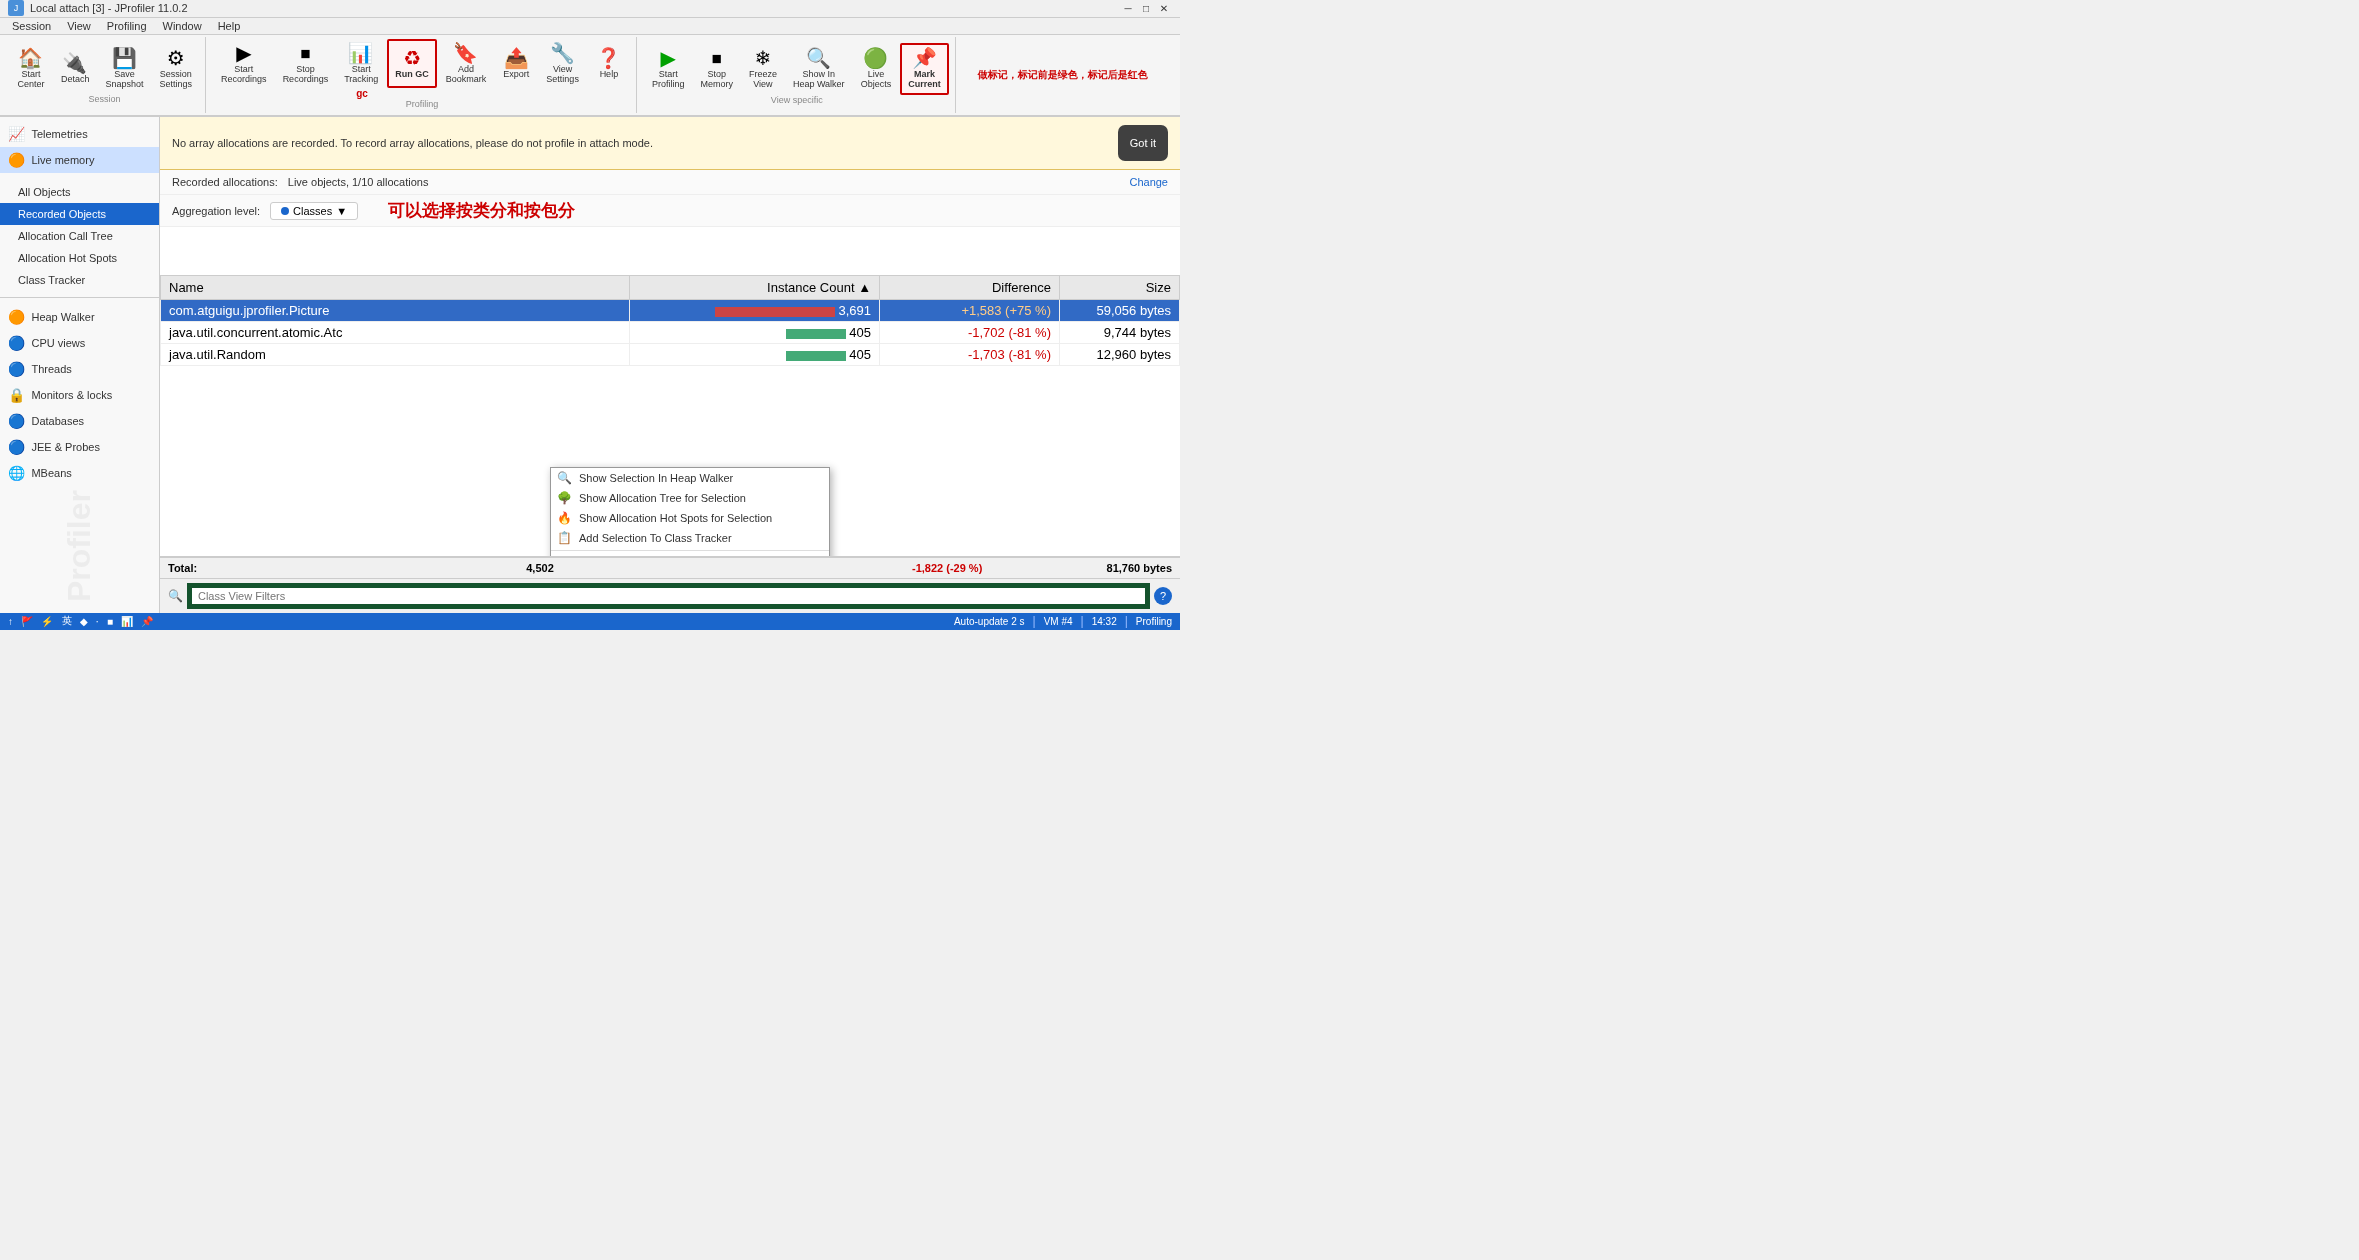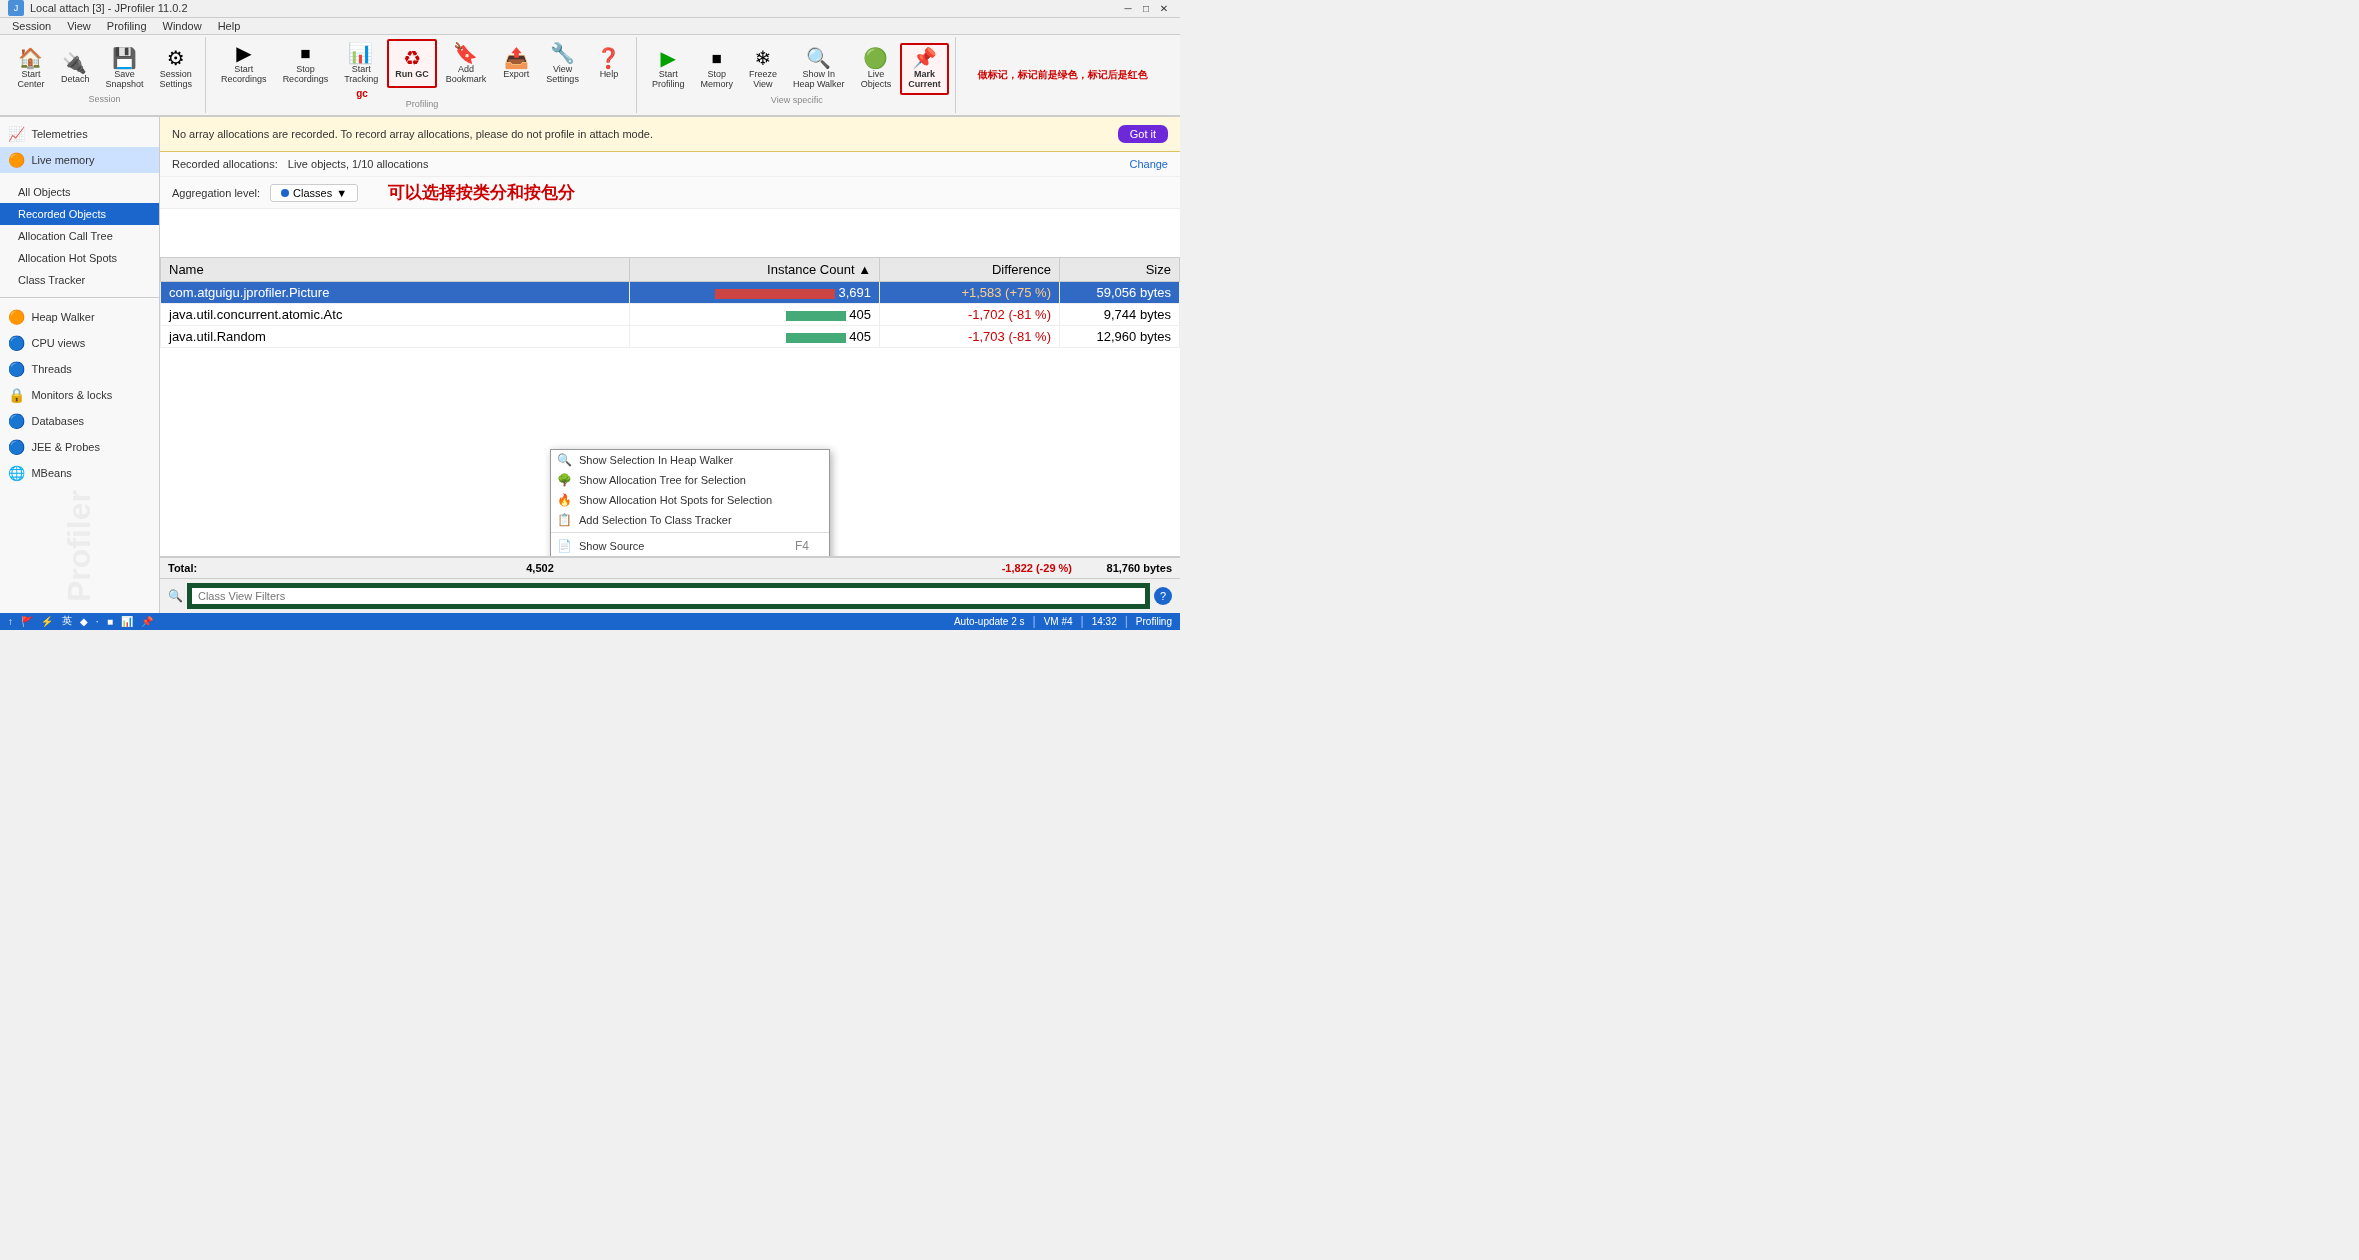--- a/index.html
+++ b/index.html
@@ -44,21 +44,21 @@
     .sidebar-icon { font-size: 14px; }
     .sidebar-label { font-size: 11px; color: #333; }
     .sidebar-item.sub-active .sidebar-label { color: white; }
     .sidebar-divider { height: 1px; background: #ccc; margin: 2px 0; }
     
     
     .content { flex: 1; display: flex; flex-direction: column; overflow: hidden; background: white; position: relative; }
     
     
     .warning-banner { background: #fff8dc; border-bottom: 1px solid #e0c060; padding: 8px 12px; display: flex; align-items: center; justify-content: space-between; font-size: 11px; color: #333; }
-    .got-it-btn { background: #6d28d9; color: white; border: none; padding: 3px 12px; font-size: 11px; cursor: pointer; border-radius: 7px; }
+    .got-it-btn { background: #404040; color: white; border: none; padding: 12px 12px; font-size: 11px; cursor: pointer; border-radius: 7px; }
     
     
     .controls-row { padding: 6px 12px; display: flex; align-items: center; gap: 10px; border-bottom: 1px solid #eee; background: #fafafa; }
     .controls-label { font-size: 11px; color: #333; }
     .controls-value { font-size: 11px; color: #333; }
     .change-link { color: #1a66cc; font-size: 11px; cursor: pointer; text-decoration: none; margin-left: auto; }
     
     
     .aggregation-row { padding: 4px 12px; display: flex; align-items: center; gap: 10px; border-bottom: 1px solid #eee; background: #fafafa; }
     .aggregation-label { font-size: 11px; color: #333; }
@@ -73,21 +73,21 @@
     .data-table th.right { text-align: right; }
     .data-table td { padding: 3px 8px; border: 1px solid #eee; }
     .data-table tr.selected { background: #316ac5; color: white; }
     .data-table tr.selected td { color: white; }
     .diff-negative { color: #cc0000; }
     
     
     .total-row { background: #f0f0f0; border-top: 2px solid #ccc; padding: 4px 8px; display: flex; font-size: 11px; font-weight: bold; }
     .total-label { flex: 1; }
     .total-count { width: 200px; text-align: center; }
-    .total-diff { width: 160px; text-align: right; }
+    .total-diff { width: 160px; text-align: left; }
     .total-size { width: 100px; text-align: right; }
     
     
     .filter-row { background: #f0f0f0; padding: 4px 8px; border-top: 1px solid #ccc; display: flex; align-items: center; gap: 4px; }
     .filter-input { flex: 1; border: 5px solid #14532d; padding: 2px 6px; font-size: 11px; }
     .help-btn { width: 18px; height: 18px; border-radius: 50%; background: #1a66cc; color: white; border: none; font-size: 11px; cursor: pointer; display: flex; align-items: center; justify-content: center; }
     
     
     .status-bar { background: #1a66cc; height: 22px; display: flex; align-items: center; padding: 0 8px; gap: 8px; }
     .status-item { font-size: 10px; color: white; }

